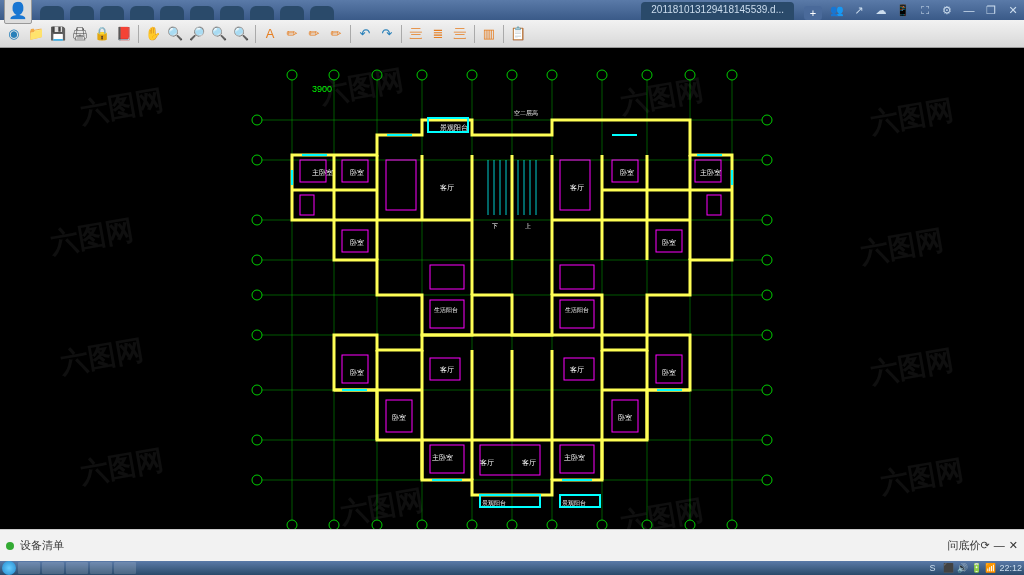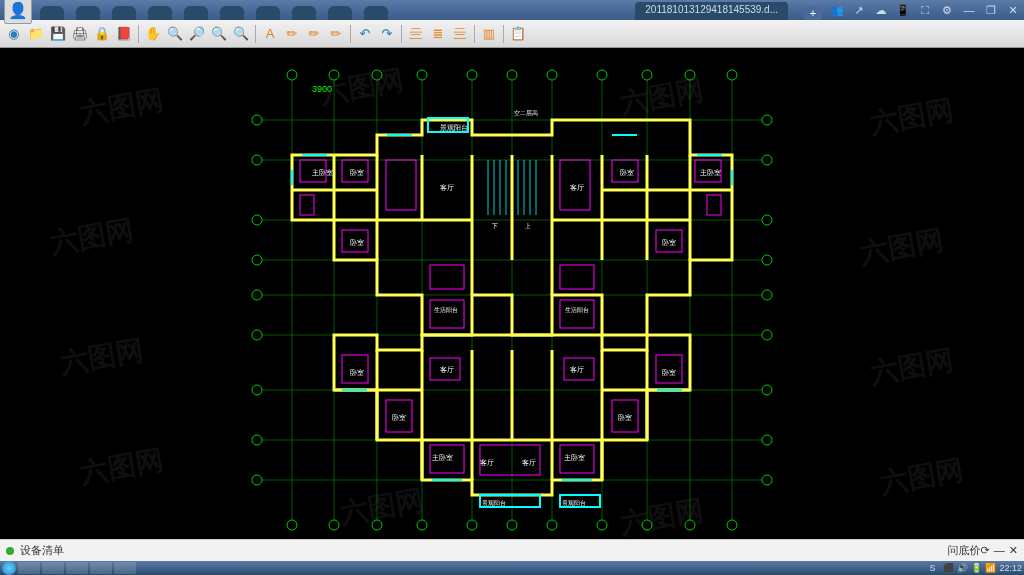--- a/index.html
+++ b/index.html
@@ -1,21 +1,21 @@
 <!DOCTYPE html>
 <html><head>
 <meta charset="utf-8">
 <style>
 * { margin: 0; padding: 0; box-sizing: border-box; }
 body { width: 1024px; height: 575px; background: #000; font-family: "Microsoft YaHei", sans-serif; overflow: hidden; position: relative; }
 
 
 .titlebar { height: 20px; background: linear-gradient(#5a7aa8, #3a5a88); display: flex; align-items: center; padding: 0 4px; color: #fff; font-size: 11px; }
 .avatar { width: 28px; height: 28px; background: #ddd; border: 1px solid #999; border-radius: 2px; margin-right: 8px; display: flex; align-items: center; justify-content: center; font-size: 16px; color: #888; }
-.tab-strip { flex: 1; display: flex; gap: 12px; align-items: flex-end; height: 100%; }
+.tab-strip { flex: 1; display: flex; gap: 6px; align-items: flex-end; height: 100%; }
 .tab-handle { width: 24px; height: 14px; background: #2a4a6a; border-radius: 6px 6px 0 0; }
 .active-tab { height: 18px; padding: 2px 10px; background: #2a4a6a; color: #cde; font-size: 10px; border-radius: 4px 4px 0 0; margin-left: auto; margin-right: 4px; }
 .tab-add { width: 18px; height: 14px; background: #4a6a9a; color: #fff; display: flex; align-items: center; justify-content: center; font-size: 11px; border-radius: 3px; }
 .title-right { display: flex; gap: 8px; align-items: center; margin-left: 8px; }
 .title-icon { width: 14px; height: 14px; display: flex; align-items: center; justify-content: center; font-size: 11px; color: #cde; }
 
 
 .toolbar { height: 28px; background: linear-gradient(#f2f2f2, #d8d8d8); border-bottom: 1px solid #999; display: flex; align-items: center; padding: 0 4px; gap: 2px; }
 .tool-btn { width: 20px; height: 20px; display: flex; align-items: center; justify-content: center; font-size: 13px; color: #444; border-radius: 2px; }
 .tool-sep { width: 1px; height: 18px; background: #aaa; margin: 0 2px; }
@@ -24,21 +24,21 @@
 .tool-btn.red { color: #c0392b; }
 
 
 .canvas { position: absolute; top: 48px; left: 0; right: 0; bottom: 24px; background: #000; overflow: hidden; }
 .watermark { position: absolute; color: rgba(120,120,120,0.12); font-size: 28px; font-weight: bold; transform: rotate(-10deg); pointer-events: none; white-space: nowrap; }
 
 
 .floorplan { position: absolute; left: 50%; top: 50%; transform: translate(-50%, -50%); }
 
 
-.statusbar { position: absolute; bottom: 14px; left: 0; right: 0; height: 22px; background: #f2f2f2; border-top: 1px solid #ccc; display: flex; align-items: center; padding: 0 6px; font-size: 11px; color: #333; }
+.statusbar { position: absolute; bottom: 14px; left: 0; right: 0; height: 32px; background: #f2f2f2; border-top: 1px solid #ccc; display: flex; align-items: center; padding: 0 6px; font-size: 11px; color: #333; }
 .status-dot { width: 8px; height: 8px; background: #3a3; border-radius: 50%; margin-right: 6px; }
 .status-spacer { flex: 1; }
 .status-close { display: flex; gap: 4px; }
 
 
 .taskbar { position: absolute; bottom: 0; left: 0; right: 0; height: 14px; background: linear-gradient(#5a7aa8, #2a4a6a); display: flex; align-items: center; padding: 0 2px; gap: 2px; }
 .start-btn { width: 14px; height: 14px; background: radial-gradient(circle, #6cf, #28c); border-radius: 50%; }
 .task-item { width: 22px; height: 12px; background: rgba(255,255,255,0.15); border-radius: 1px; }
 .tray { margin-left: auto; display: flex; gap: 4px; align-items: center; color: #cde; font-size: 9px; }
 .tray-icon { width: 10px; height: 10px; }

